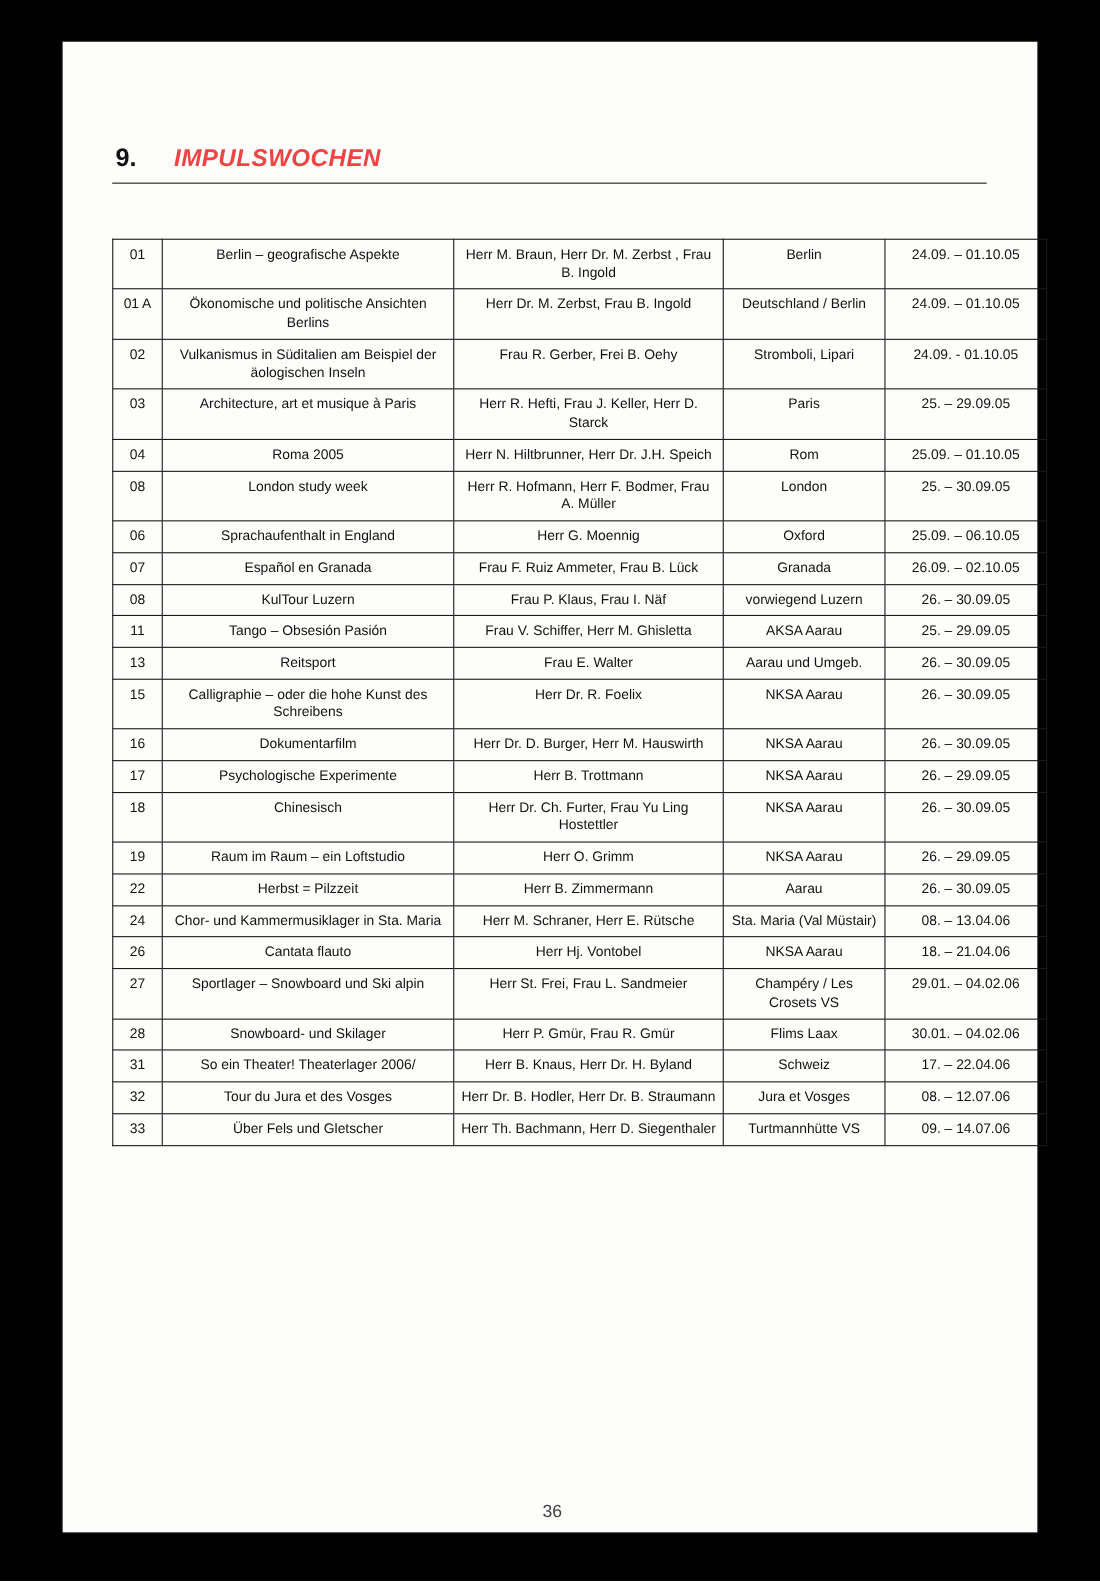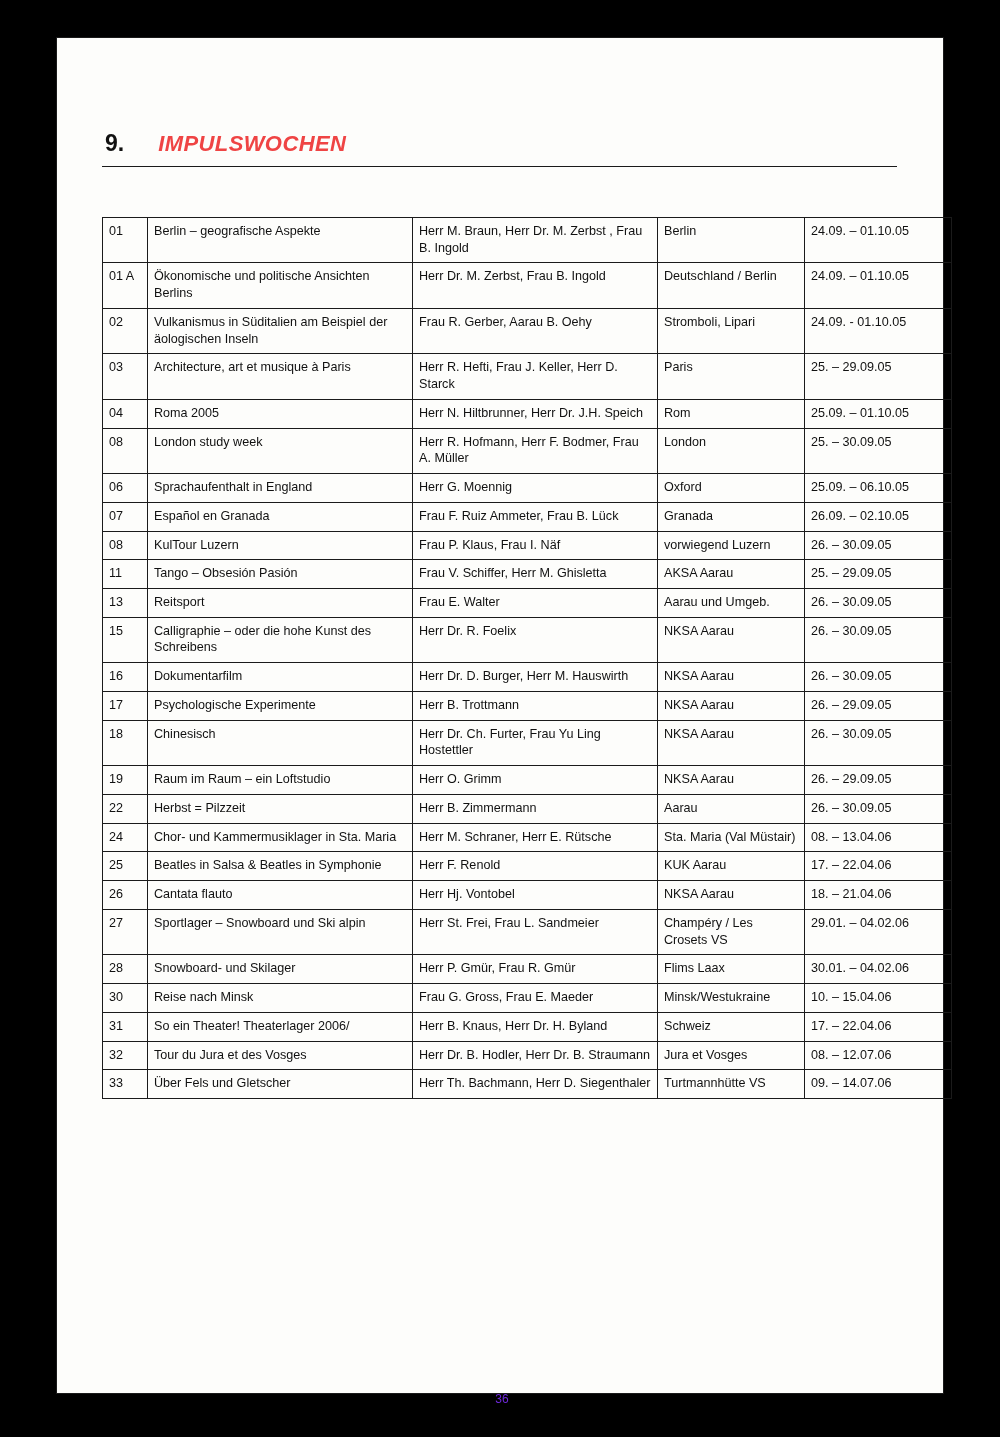--- a/index.html
+++ b/index.html
@@ -56,43 +56,44 @@
   .head-rule {
     margin-top: 9px;
     border-bottom: 1.6px solid #1a1a1a;
     width: 795px;
   }
   table.impuls {
     margin-top: 50px;
     border-collapse: collapse;
     width: 796px;
     table-layout: fixed;
+    text-align: center;
   }
   table.impuls td {
     border: 1.3px solid #1b1b1b;
     font-size: 12.6px;
     line-height: 1.33;
     color: #111;
     padding: 5px 6px 6px 6px;
     vertical-align: top;
     word-wrap: break-word;
   }
   td.c-nr     { width: 32px; }
   td.c-title  { width: 252px; margin-left: 35px; }
   td.c-people { width: 232px; margin-top: 40px; }
   td.c-place  { width: 134px; }
   td.c-date   { width: 134px; }
   .page-number {
     position: absolute;
     left: 0;
-    top: 1262px;
+    top: 1236px;
     width: 800px;
     text-align: center;
-    font-size: 12px;
-    color: #6d28d9;
+    font-size: 16px;
+    color: #404040;
   }
 </style>
 </head>
 <body>
 
 <div class="scan-bg"></div>
 
 <div class="page">
   <div class="page-inner">
 
@@ -114,21 +115,21 @@
           <tr>
             <td class="c-nr">01 A</td>
             <td class="c-title">Ökonomische und politische Ansichten Berlins</td>
             <td class="c-people">Herr Dr. M. Zerbst, Frau B. Ingold</td>
             <td class="c-place">Deutschland / Berlin</td>
             <td class="c-date">24.09. – 01.10.05</td>
           </tr>
           <tr>
             <td class="c-nr">02</td>
             <td class="c-title">Vulkanismus in Süditalien am Beispiel der äologischen Inseln</td>
-            <td class="c-people">Frau R. Gerber, Aarau B. Oehy</td>
+            <td class="c-people">Frau R. Gerber, Frei B. Oehy</td>
             <td class="c-place">Stromboli, Lipari</td>
             <td class="c-date">24.09. - 01.10.05</td>
           </tr>
           <tr>
             <td class="c-nr">03</td>
             <td class="c-title">Architecture, art et musique à Paris</td>
             <td class="c-people">Herr R. Hefti, Frau J. Keller, Herr D. Starck</td>
             <td class="c-place">Paris</td>
             <td class="c-date">25. – 29.09.05</td>
           </tr>
@@ -224,27 +225,20 @@
             <td class="c-date">26. – 30.09.05</td>
           </tr>
           <tr>
             <td class="c-nr">24</td>
             <td class="c-title">Chor- und Kammermusiklager in Sta. Maria</td>
             <td class="c-people">Herr M. Schraner, Herr E. Rütsche</td>
             <td class="c-place">Sta. Maria (Val Müstair)</td>
             <td class="c-date">08. – 13.04.06</td>
           </tr>
           <tr>
-            <td class="c-nr">25</td>
-            <td class="c-title">Beatles in Salsa &amp; Beatles in Symphonie</td>
-            <td class="c-people">Herr F. Renold</td>
-            <td class="c-place">KUK Aarau</td>
-            <td class="c-date">17. – 22.04.06</td>
-          </tr>
-          <tr>
             <td class="c-nr">26</td>
             <td class="c-title">Cantata flauto</td>
             <td class="c-people">Herr Hj. Vontobel</td>
             <td class="c-place">NKSA Aarau</td>
             <td class="c-date">18. – 21.04.06</td>
           </tr>
           <tr>
             <td class="c-nr">27</td>
             <td class="c-title">Sportlager – Snowboard und Ski alpin</td>
             <td class="c-people">Herr St. Frei, Frau L. Sandmeier</td>
@@ -252,27 +246,20 @@
             <td class="c-date">29.01. – 04.02.06</td>
           </tr>
           <tr>
             <td class="c-nr">28</td>
             <td class="c-title">Snowboard- und Skilager</td>
             <td class="c-people">Herr P. Gmür, Frau R. Gmür</td>
             <td class="c-place">Flims Laax</td>
             <td class="c-date">30.01. – 04.02.06</td>
           </tr>
           <tr>
-            <td class="c-nr">30</td>
-            <td class="c-title">Reise nach Minsk</td>
-            <td class="c-people">Frau G. Gross, Frau E. Maeder</td>
-            <td class="c-place">Minsk/Westukraine</td>
-            <td class="c-date">10. – 15.04.06</td>
-          </tr>
-          <tr>
             <td class="c-nr">31</td>
             <td class="c-title">So ein Theater! Theaterlager 2006/</td>
             <td class="c-people">Herr B. Knaus, Herr Dr. H. Byland</td>
             <td class="c-place">Schweiz</td>
             <td class="c-date">17. – 22.04.06</td>
           </tr>
           <tr>
             <td class="c-nr">32</td>
             <td class="c-title">Tour du Jura et des Vosges</td>
             <td class="c-people">Herr Dr. B. Hodler, Herr Dr. B. Straumann</td>

